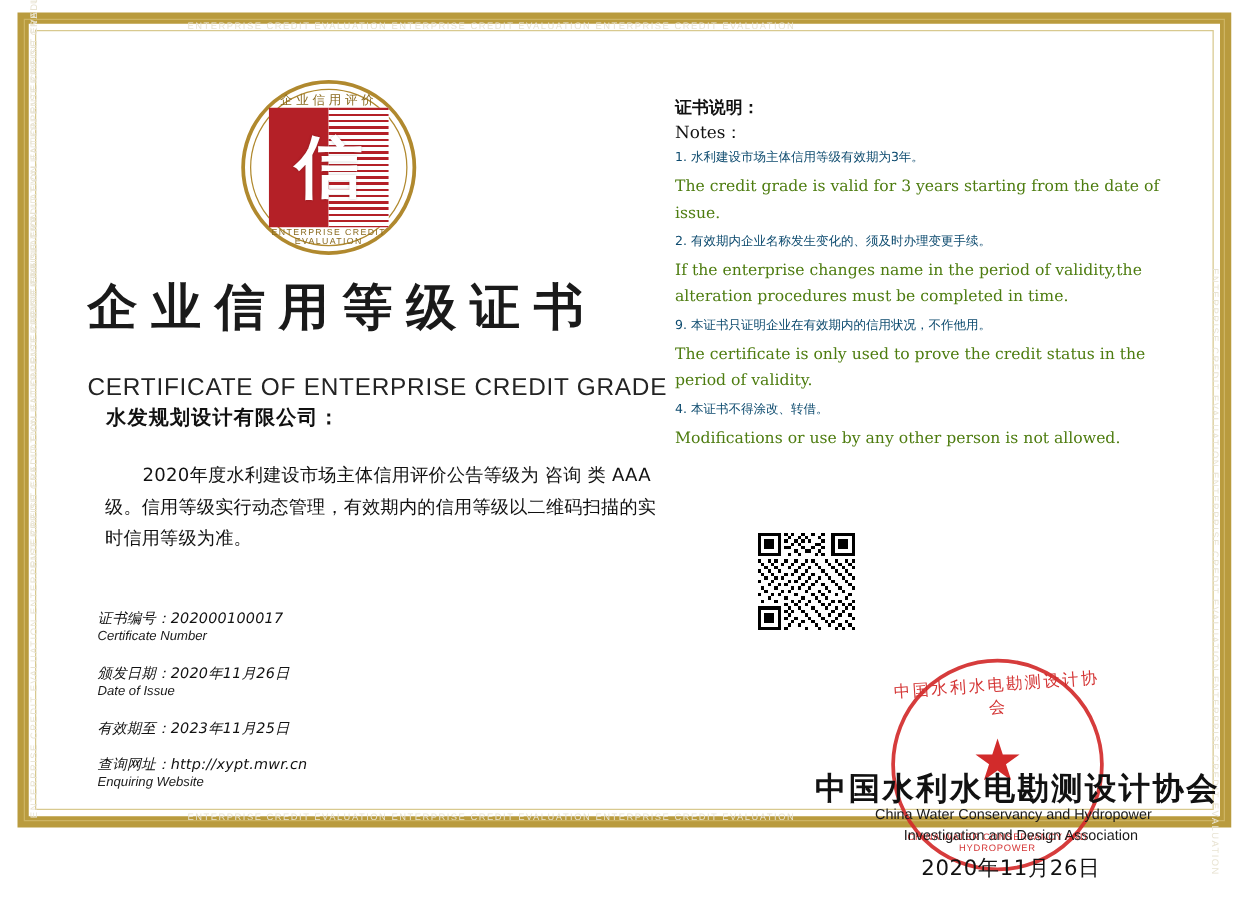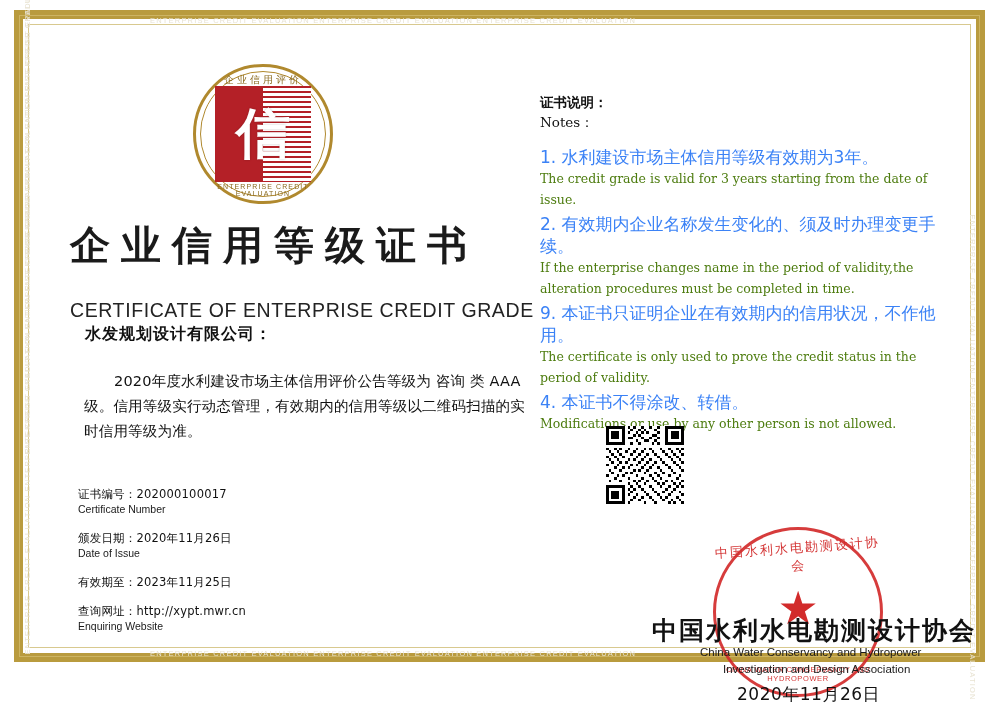--- a/index.html
+++ b/index.html
@@ -241,20 +241,21 @@
     letter-spacing: 0.2px;
   }
   .body-text .indent { display:block; text-indent: 30px; }
 
   
   .meta {
     position: absolute;
     left: 38px;
     top: 450px;
     width: 360px;
+    font-style: italic;
   }
   .meta-row {
     margin-bottom: 13px;
   }
   .meta-cn {
     font-family: "DejaVu Sans", sans-serif;
     font-size: 11.5px;
     color: #111111;
     letter-spacing: 0.2px;
     line-height: 16px;
@@ -271,33 +272,32 @@
     left: 500px;
     top: 40px;
     width: 420px;
   }
   .notes-title-cn {
     font-family: "DejaVu Sans", sans-serif;
     font-size: 13.5px;
     color: #111;
     font-weight: bold;
     line-height: 20px;
-    margin-top: 16px;
   }
   .notes-title-en {
     font-family: "DejaVu Serif", serif;
     font-size: 13.5px;
     color: #111;
     line-height: 20px;
-    margin-bottom: 14px;
+    margin-bottom: 0;
   }
   .note-cn {
     font-family: "DejaVu Sans", sans-serif;
-    font-size: 17px;
-    color: #3b82f6;
+    font-size: 10px;
+    color: #0c4a6e;
     line-height: 22px;
   }
   .note-en {
     font-family: "DejaVu Serif", serif;
     font-size: 12.5px;
     color: #4d7c0f;
     line-height: 21px;
   }
   .note-block { margin-bottom: 3px; }
 

